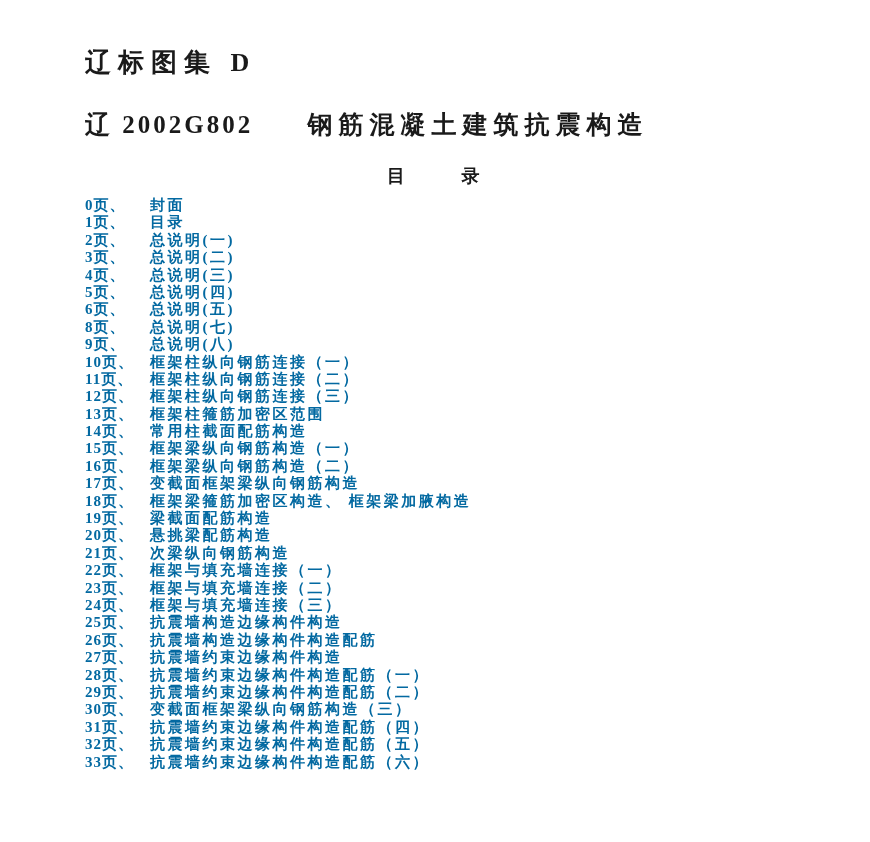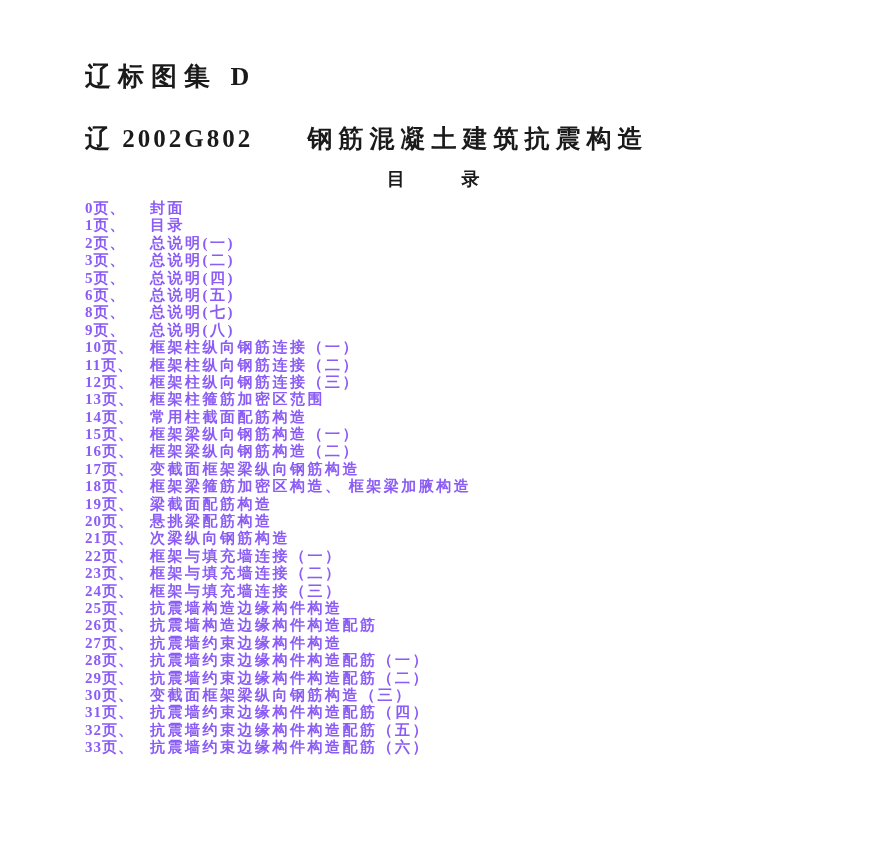--- a/index.html
+++ b/index.html
@@ -12,21 +12,21 @@
     height: 842px;
     overflow: hidden;
     font-family: "Liberation Serif", "DejaVu Serif", serif;
     color: #1a1a1a;
     -webkit-font-smoothing: antialiased;
   }
   .page {
     box-sizing: border-box;
     width: 870px;
     height: 842px;
-    padding: 61px 30px 0 85px;
+    padding: 47px 30px 0 85px;
     background: #ffffff;
   }
   .series-label {
     margin: 0;
     font-size: 26px;
     line-height: 32px;
     font-weight: bold;
     letter-spacing: 7px;
     white-space: nowrap;
   }
@@ -38,35 +38,35 @@
     white-space: nowrap;
   }
   .title-line .doc-code {
     letter-spacing: 3px;
   }
   .title-line .doc-title {
     margin-left: 48px;
     letter-spacing: 6px;
   }
   .toc-heading {
-    margin-top: 9px;
+    margin-top: 20px;
     margin-left: 302px;
     font-size: 18px;
     line-height: 22px;
     font-weight: bold;
     white-space: nowrap;
   }
   .toc-heading .toc-gap {
     margin-left: 52px;
   }
   .toc-list {
     margin-top: 10px;
     font-size: 15px;
     font-weight: bold;
-    color: #8b5cf6;
+    color: #0369a1;
   }
   .toc-row {
     display: flex;
     align-items: baseline;
     height: 17.4px;
     line-height: 17.4px;
     white-space: nowrap;
   }
   .toc-page {
     flex: 0 0 65px;
@@ -106,20 +106,24 @@
       </div>
       <div class="toc-row">
         <span class="toc-page">2页、</span>
         <span class="toc-title">总说明(一)</span>
       </div>
       <div class="toc-row">
         <span class="toc-page">3页、</span>
         <span class="toc-title">总说明(二)</span>
       </div>
       <div class="toc-row">
+        <span class="toc-page">4页、</span>
+        <span class="toc-title">总说明(三)</span>
+      </div>
+      <div class="toc-row">
         <span class="toc-page">5页、</span>
         <span class="toc-title">总说明(四)</span>
       </div>
       <div class="toc-row">
         <span class="toc-page">6页、</span>
         <span class="toc-title">总说明(五)</span>
       </div>
       <div class="toc-row">
         <span class="toc-page">8页、</span>
         <span class="toc-title">总说明(七)</span>

